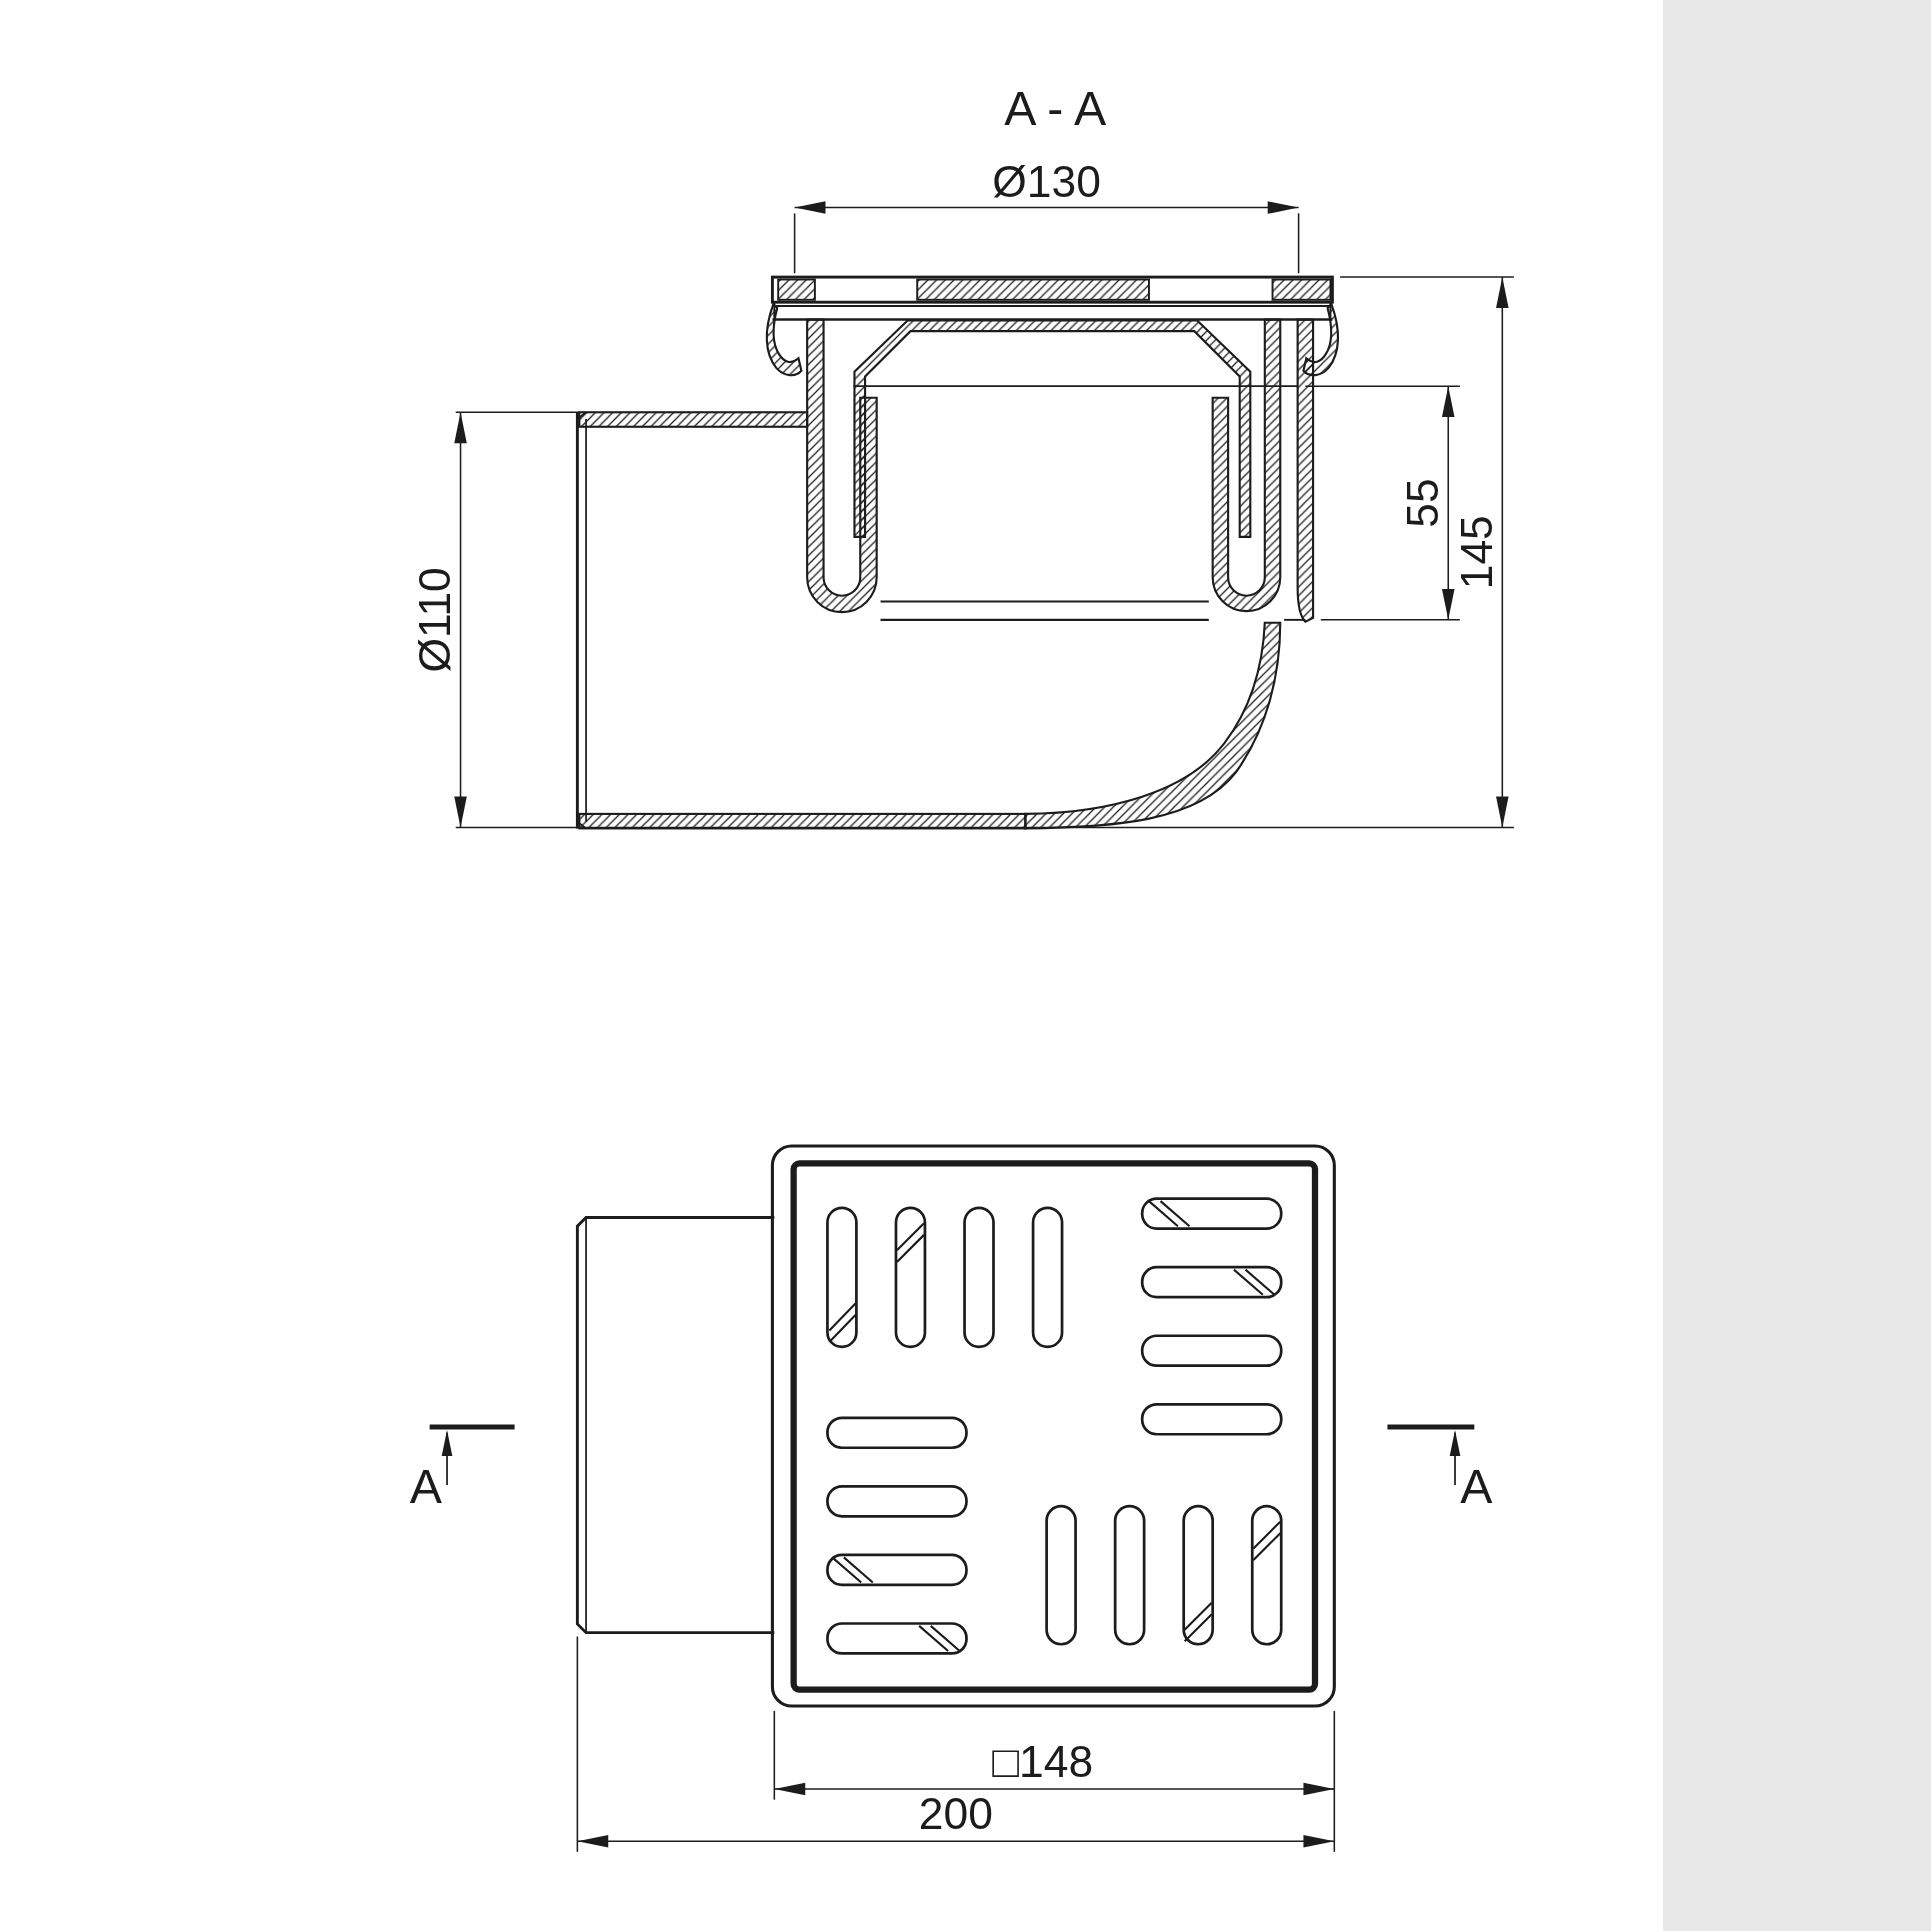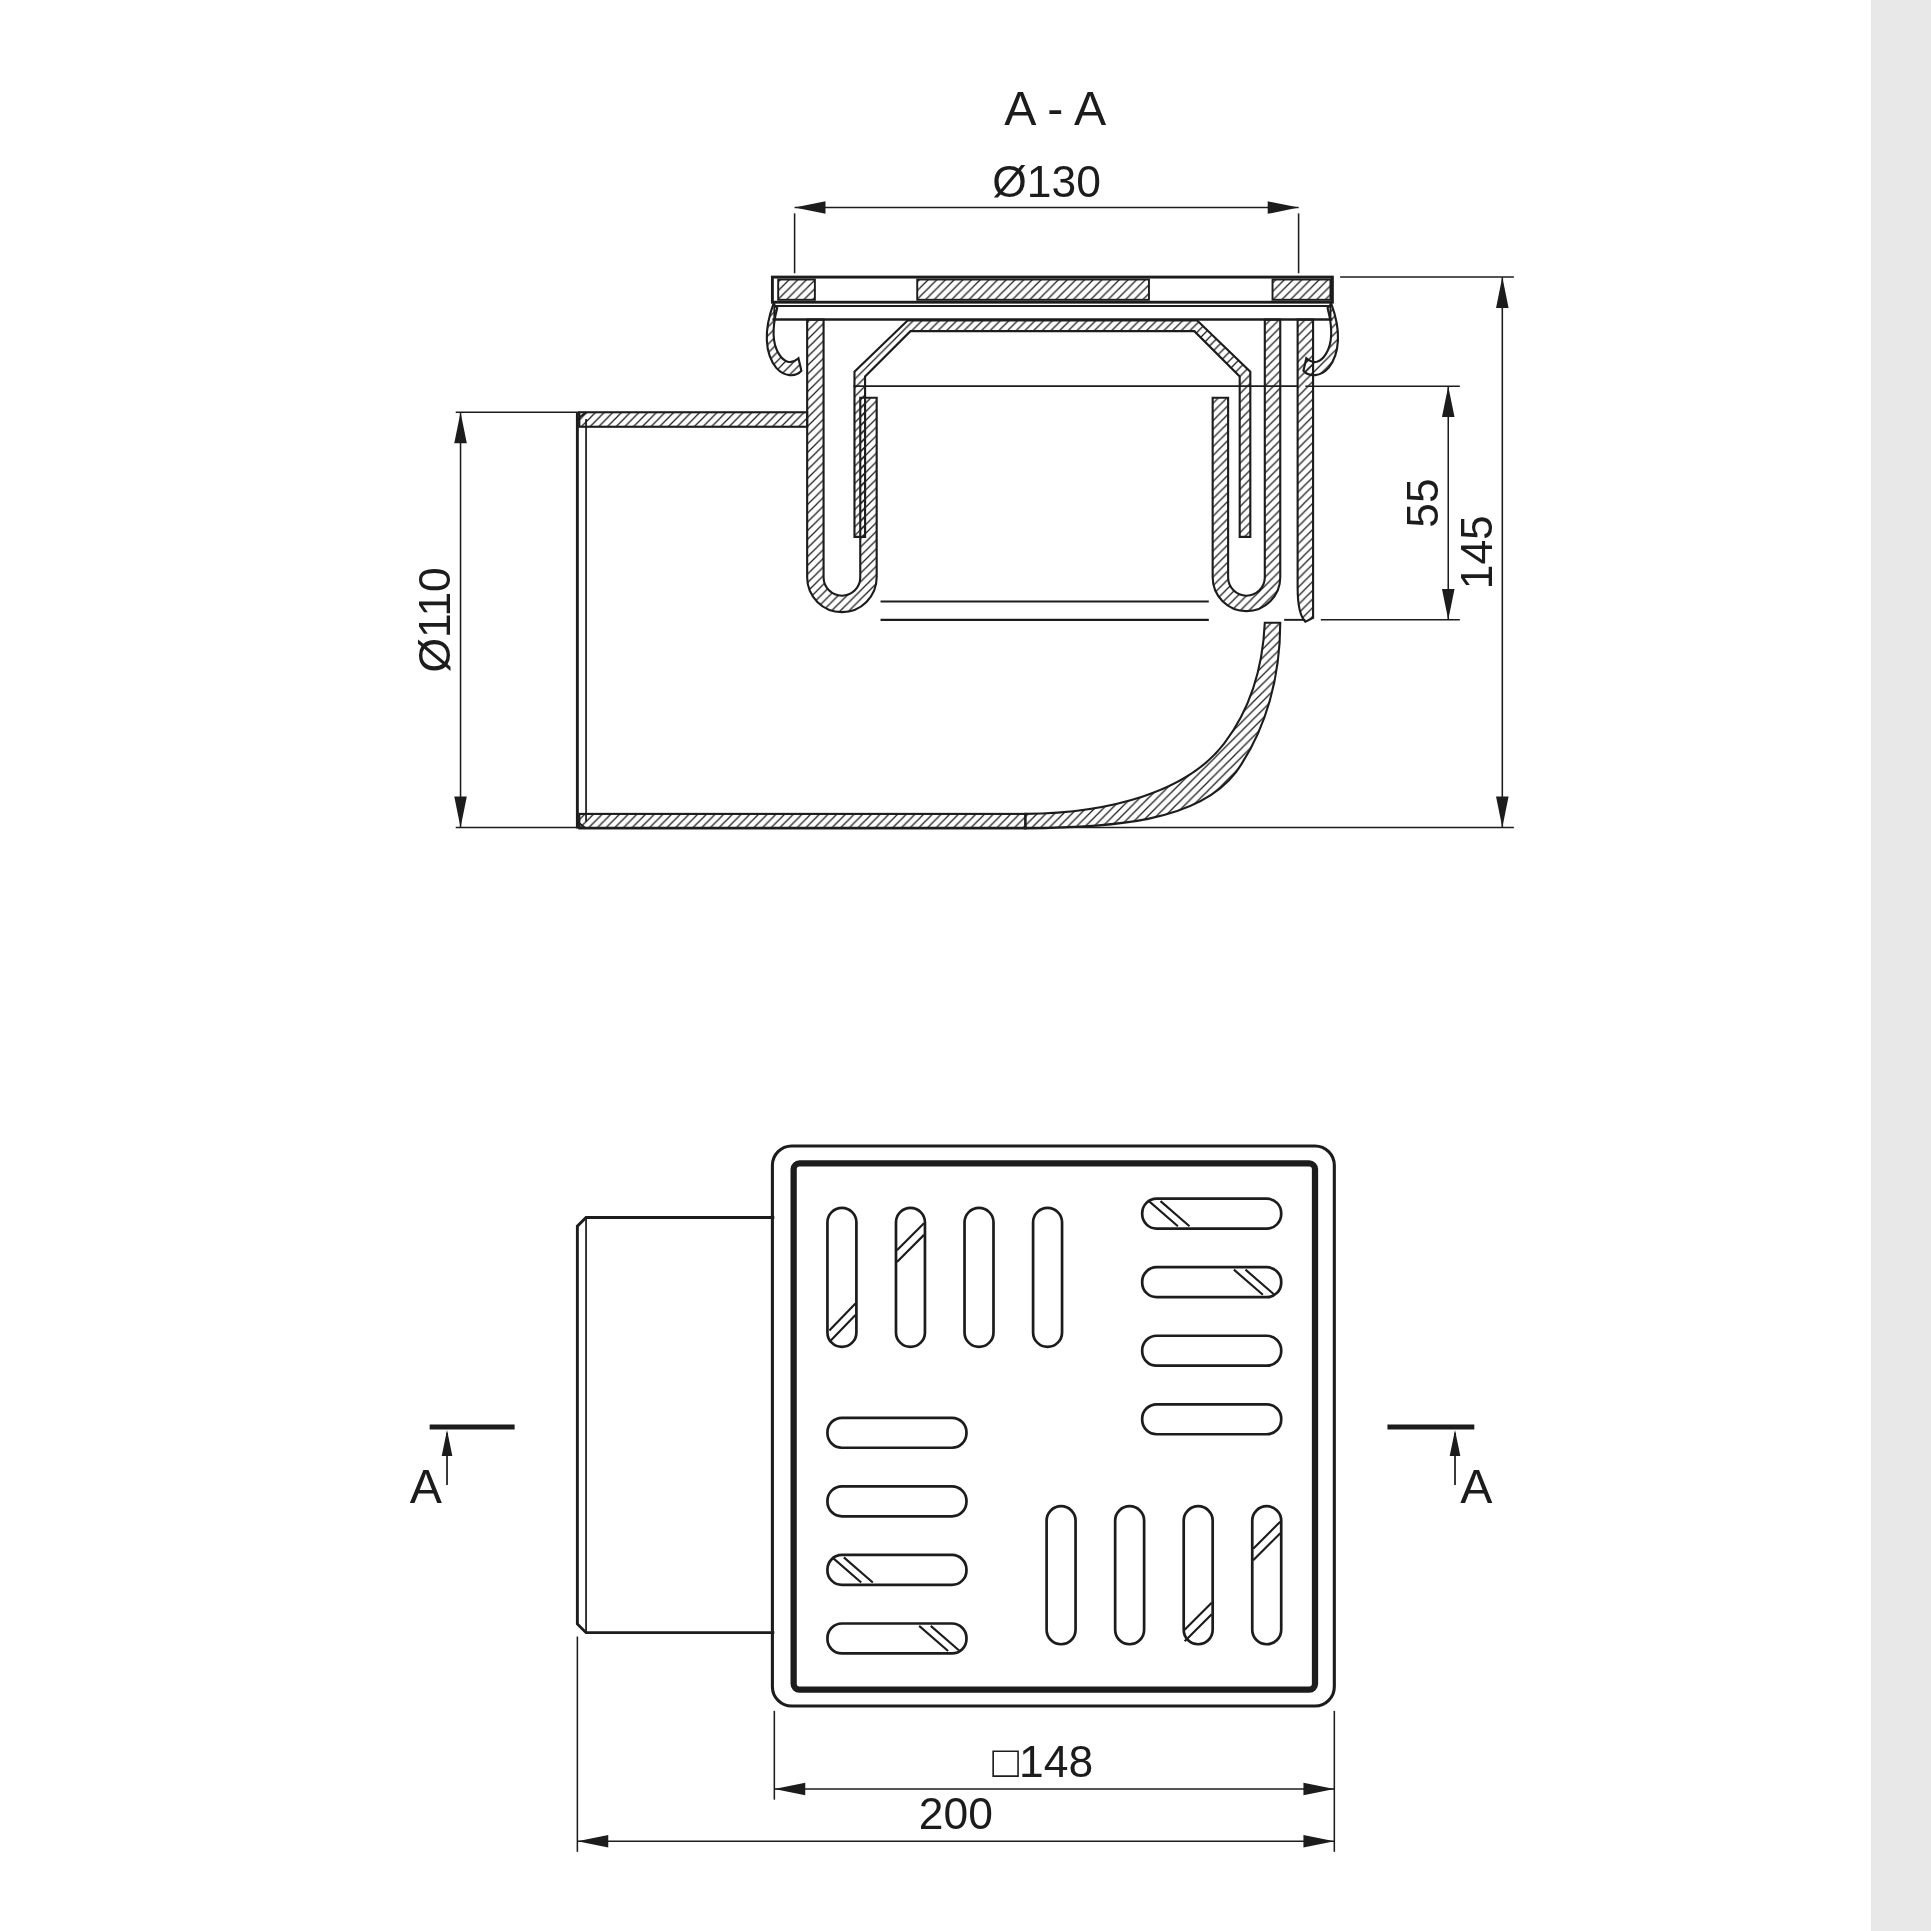--- a/index.html
+++ b/index.html
@@ -1,18 +1,18 @@
 <!DOCTYPE html>
 <html><head>
 <meta charset="utf-8">
 <style>
   html,body{margin:0;padding:0;background:#e8e8e8;}
   .canvas{
     position:relative;
-    width:1871px;height:1931px;
+    width:1663px;height:1931px;
     background:#ffffff;
     font-family:"Liberation Sans", sans-serif;
     overflow:hidden;
   }
   svg{position:absolute;left:0;top:0;}
   text{fill:#1c1c1c;}
   .dim-text{font-size:46px;}
   .title-text{font-size:50px;}
   .cut-text{font-size:50px;}
 </style>

